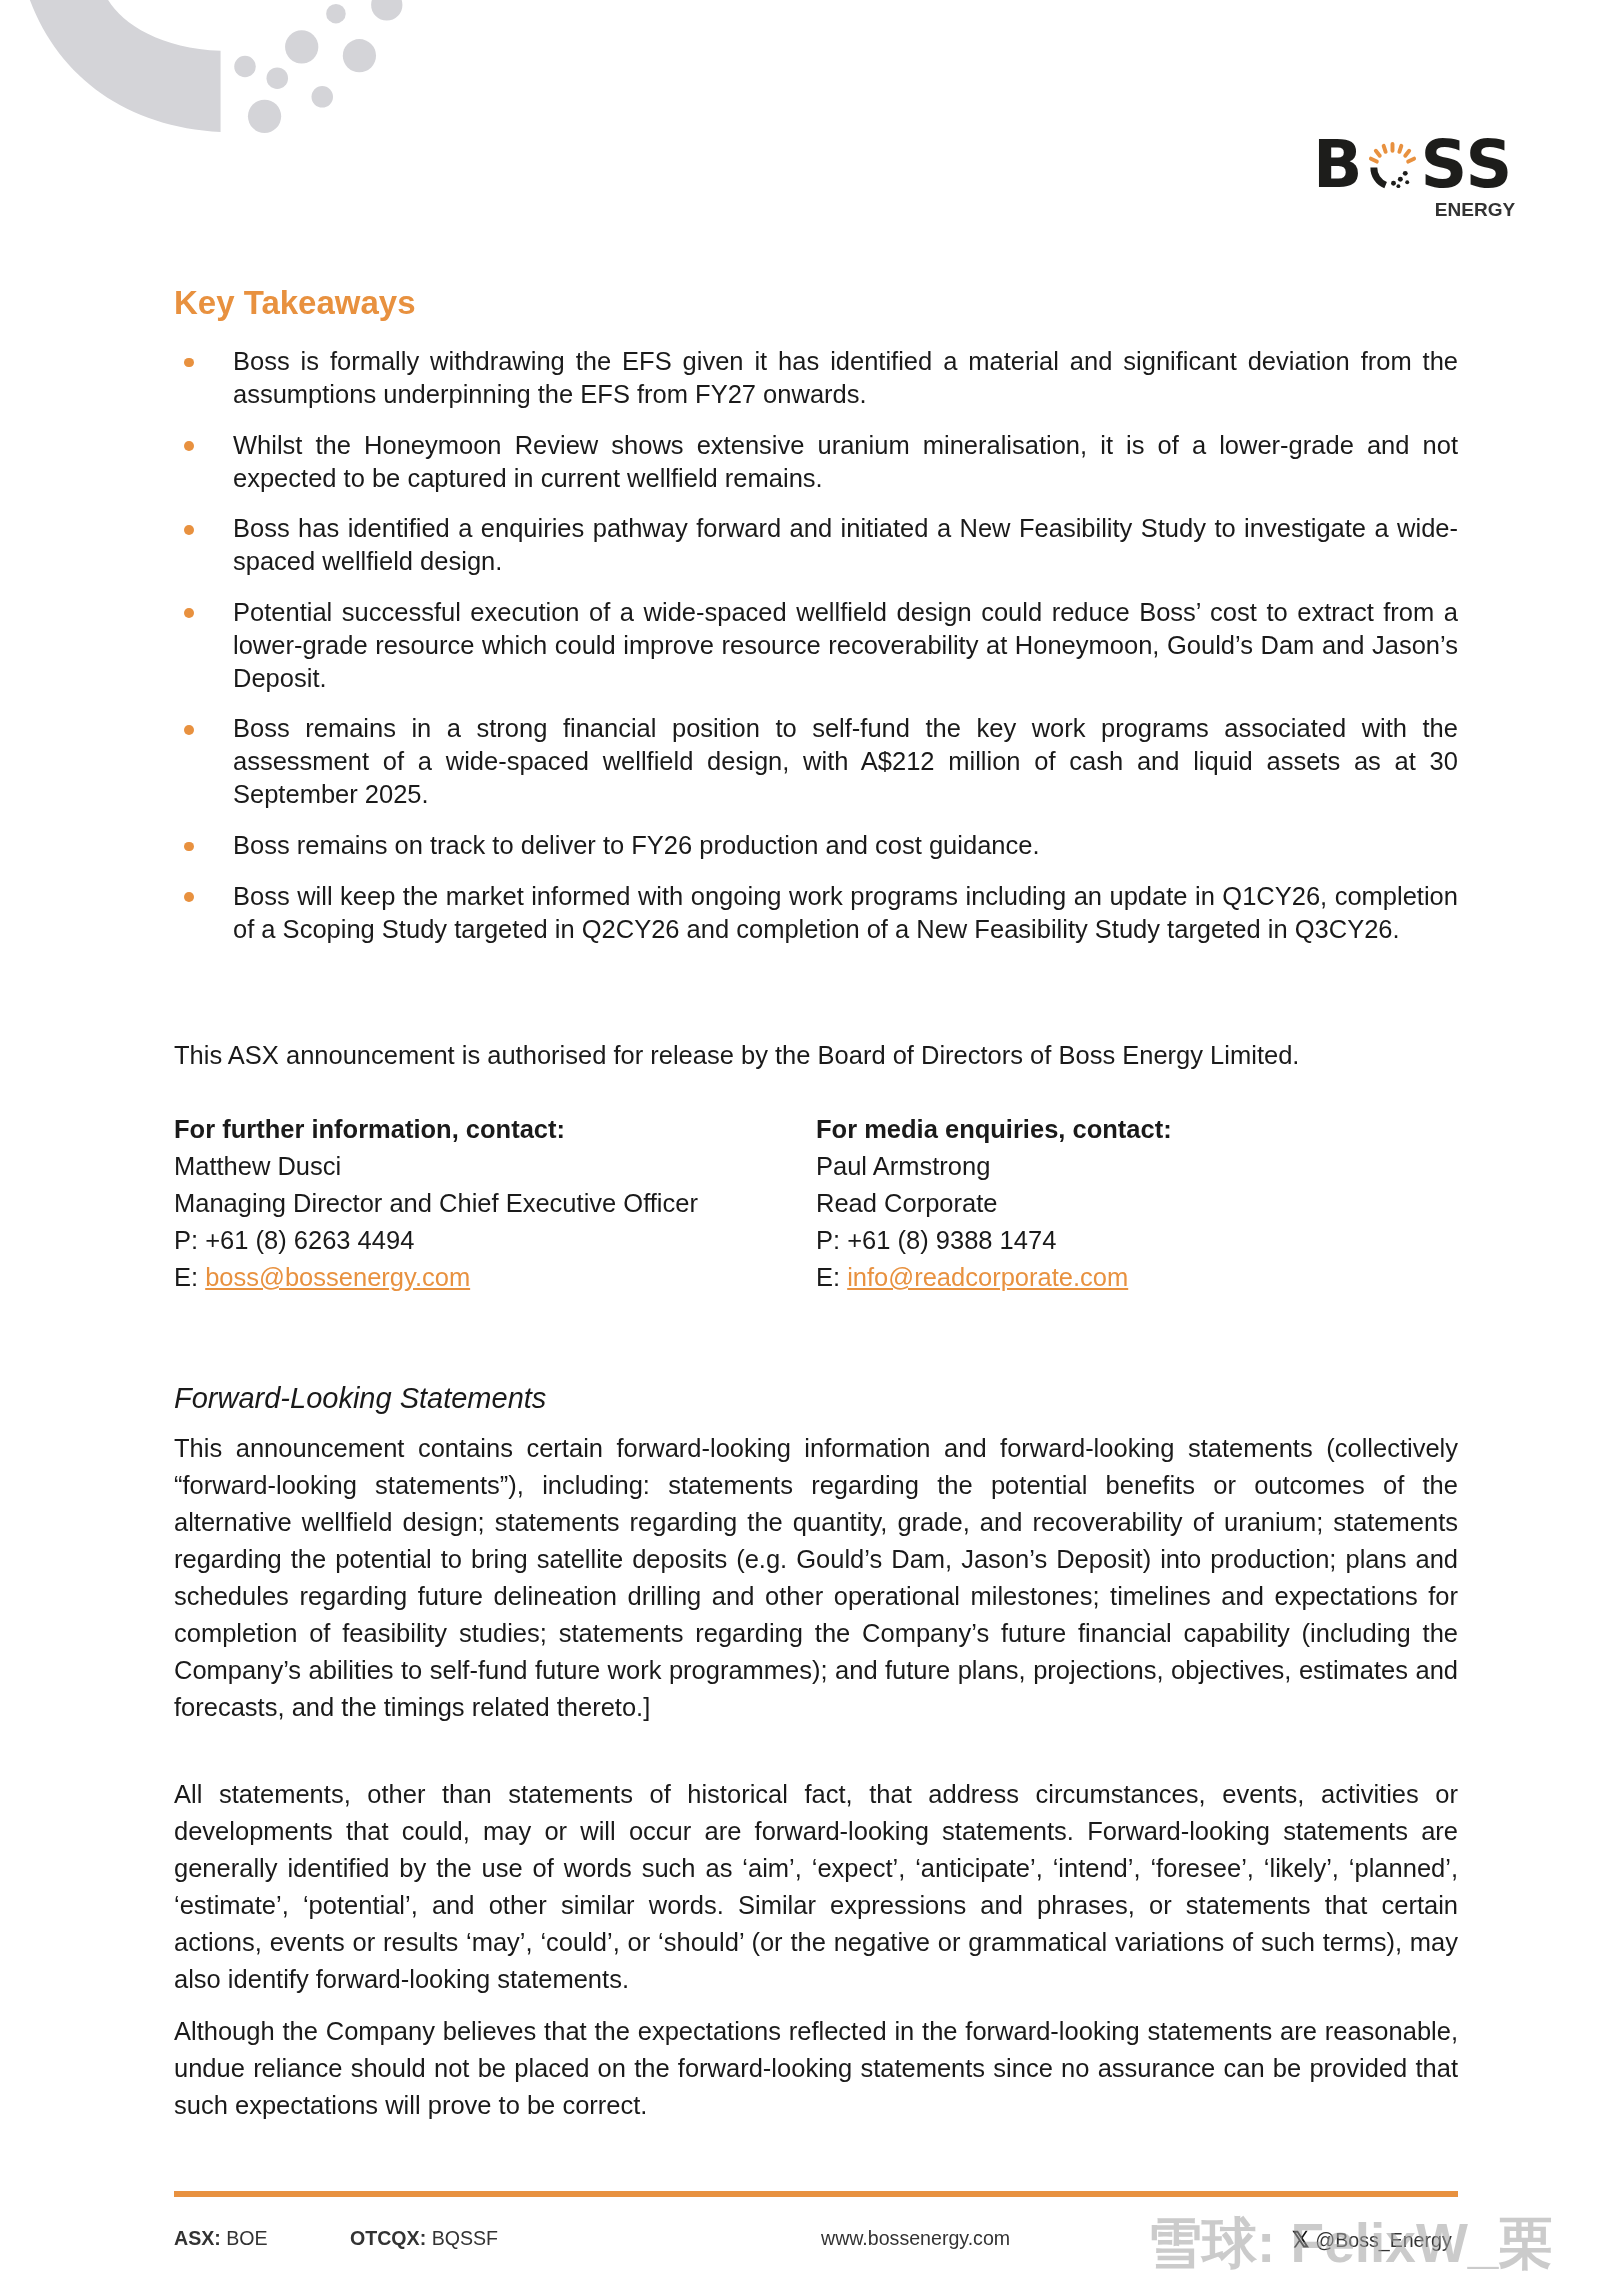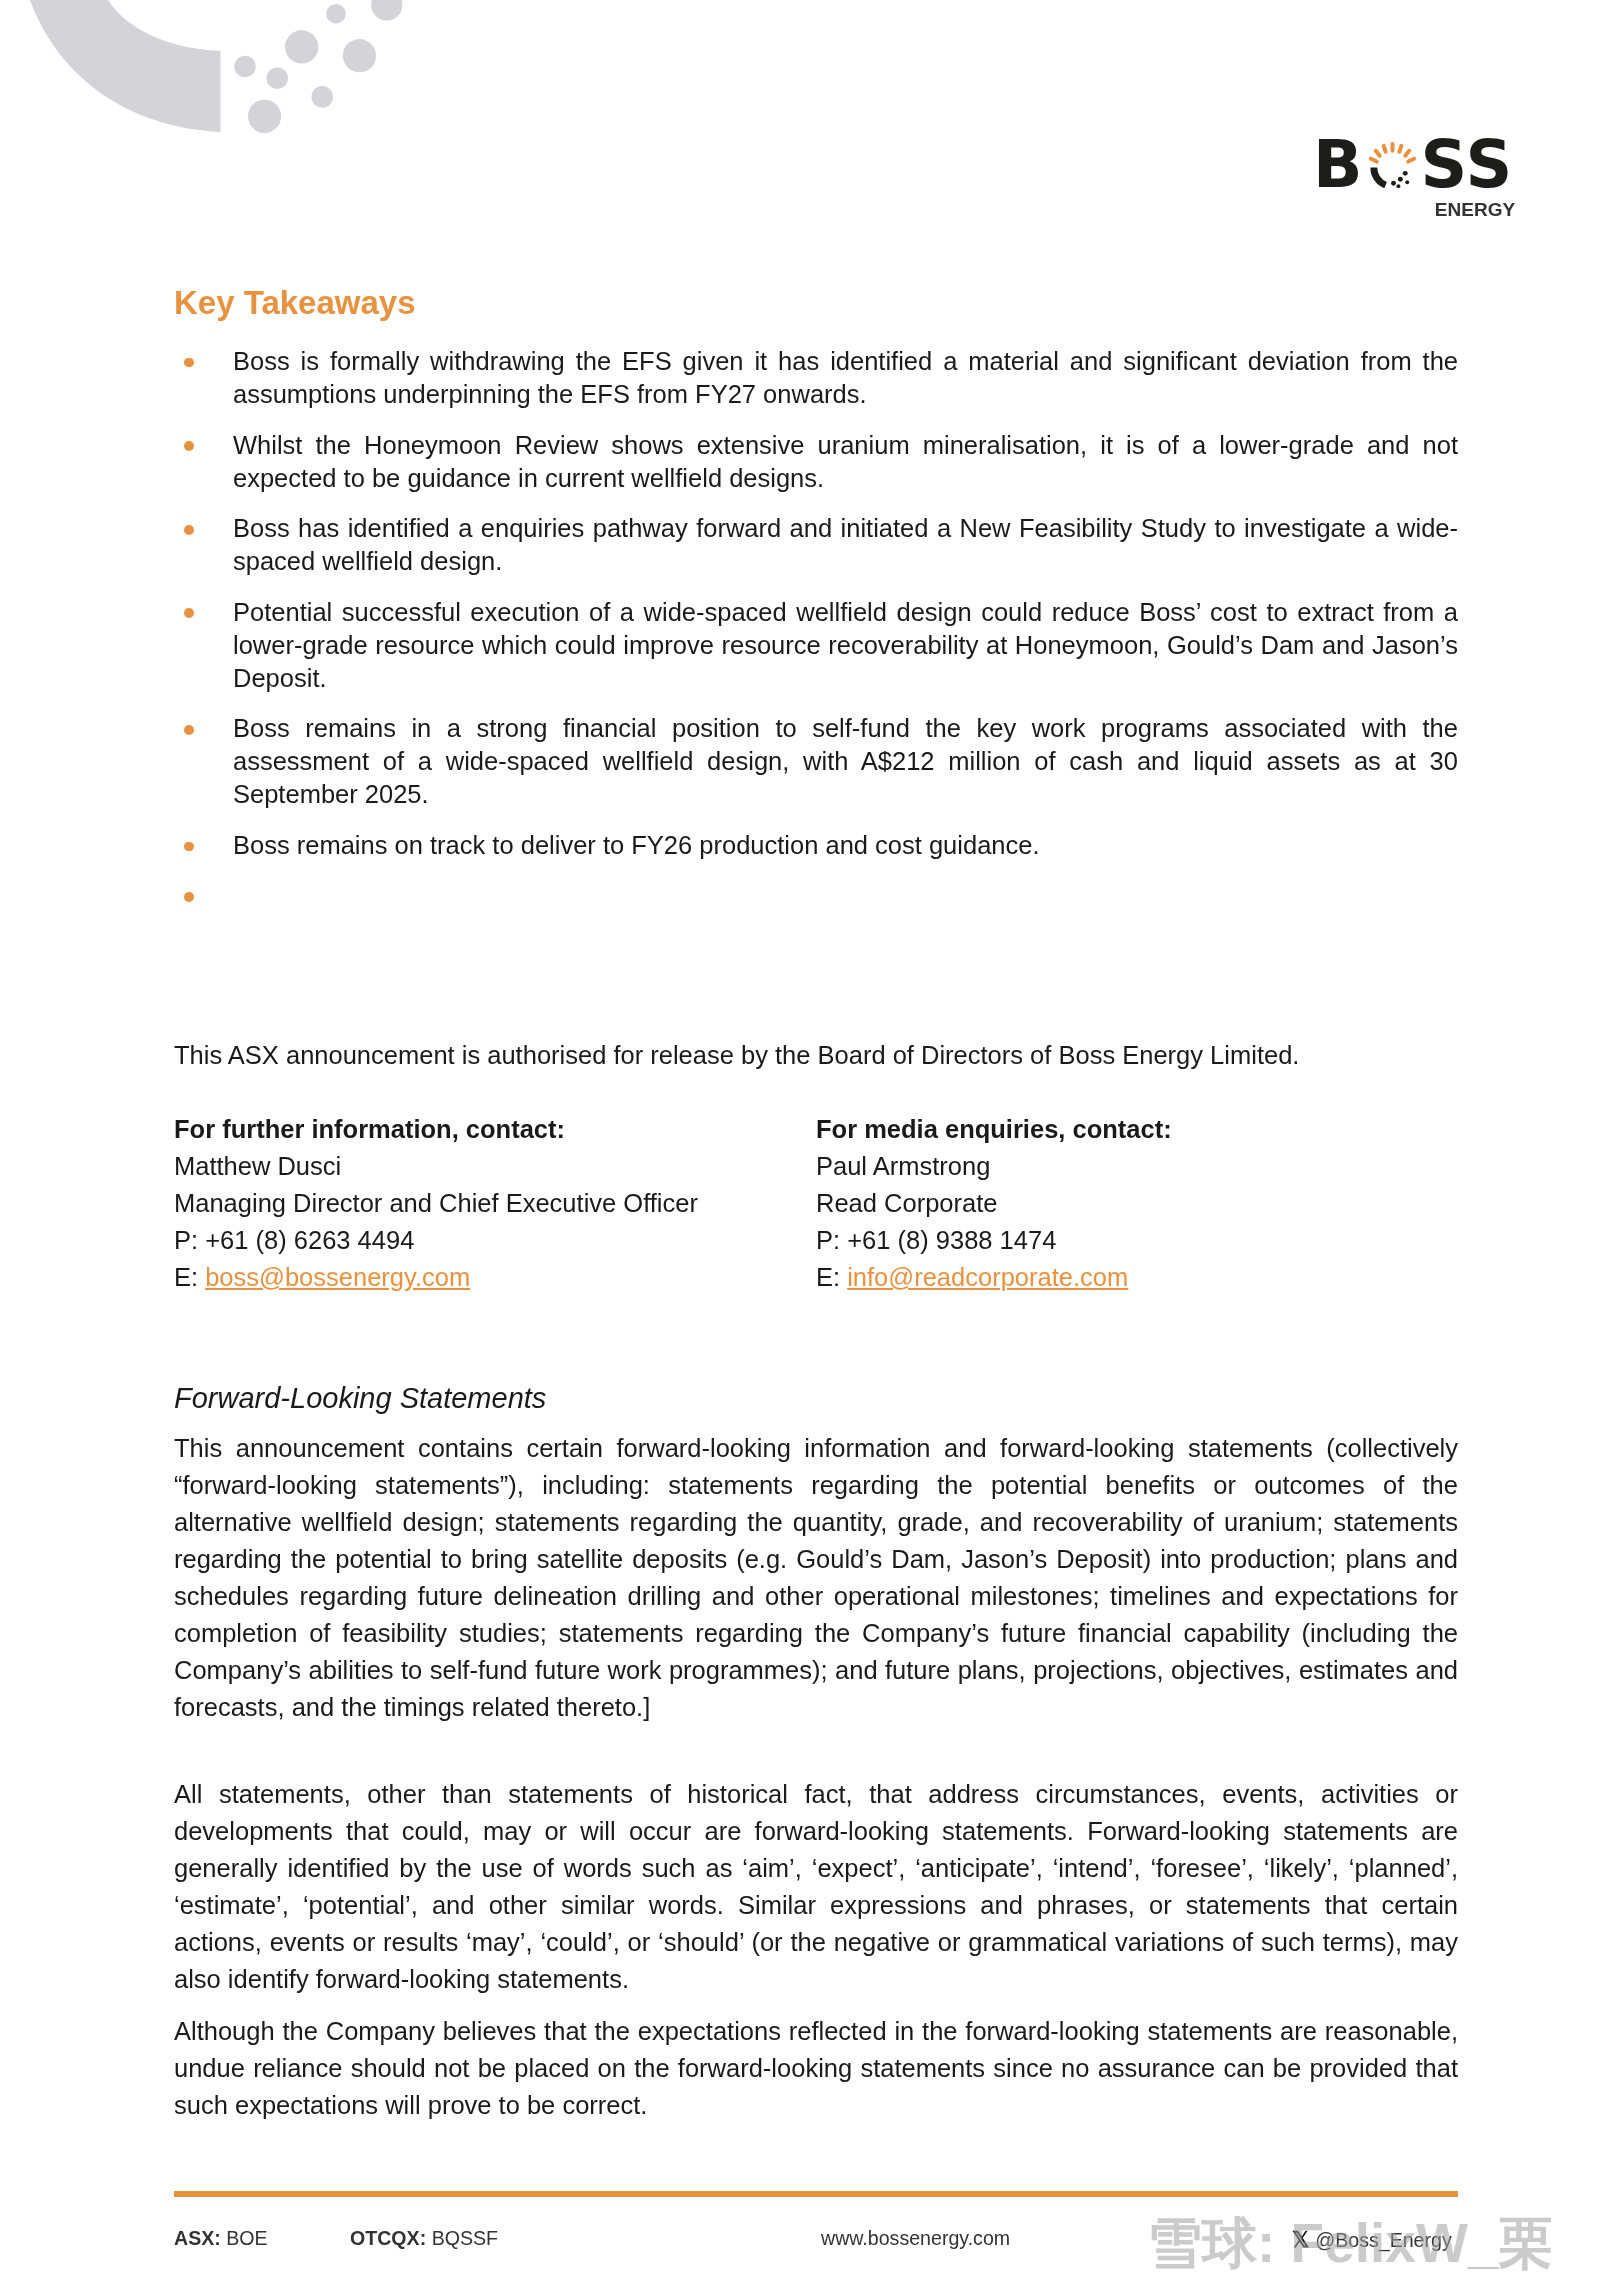--- a/index.html
+++ b/index.html
@@ -70,26 +70,26 @@
       </svg>
     </span>
     <span>SS</span>
   </div>
   <div class="logo-sub">ENERGY</div>
 </div>
 
 <h2 class="kt">Key Takeaways</h2>
 <ul class="bullets">
   <li><span class="dot"></span><span>Boss is formally withdrawing the EFS given it has identified a material and significant deviation from the assumptions underpinning the EFS from FY27 onwards.</span></li>
-  <li><span class="dot"></span><span>Whilst the Honeymoon Review shows extensive uranium mineralisation, it is of a lower-grade and not expected to be guidance in current wellfield designs.</span></li>
+  <li><span class="dot"></span><span>Whilst the Honeymoon Review shows extensive uranium mineralisation, it is of a lower-grade and not expected to be captured in current wellfield remains.</span></li>
   <li><span class="dot"></span><span>Boss has identified a enquiries pathway forward and initiated a New Feasibility Study to investigate a wide-spaced wellfield design.</span></li>
   <li><span class="dot"></span><span>Potential successful execution of a wide-spaced wellfield design could reduce Boss’ cost to extract from a lower-grade resource which could improve resource recoverability at Honeymoon, Gould’s Dam and Jason’s Deposit.</span></li>
   <li><span class="dot"></span><span>Boss remains in a strong financial position to self-fund the key work programs associated with the assessment of a wide-spaced wellfield design, with A$212 million of cash and liquid assets as at 30 September 2025.</span></li>
   <li><span class="dot"></span><span>Boss remains on track to deliver to FY26 production and cost guidance.</span></li>
-  <li><span class="dot"></span></li>
+  <li><span class="dot"></span><span>Boss will keep the market informed with ongoing work programs including an update in Q1CY26, completion of a Scoping Study targeted in Q2CY26 and completion of a New Feasibility Study targeted in Q3CY26.</span></li>
 </ul>
 
 <div class="auth">This ASX announcement is authorised for release by the Board of Directors of Boss Energy Limited.</div>
 
 <div class="contacts">
   <div class="contact-col left">
     <div class="head">For further information, contact:</div>
     <div>Matthew Dusci</div>
     <div>Managing Director and Chief Executive Officer</div>
     <div>P: +61 (8) 6263 4494</div>

